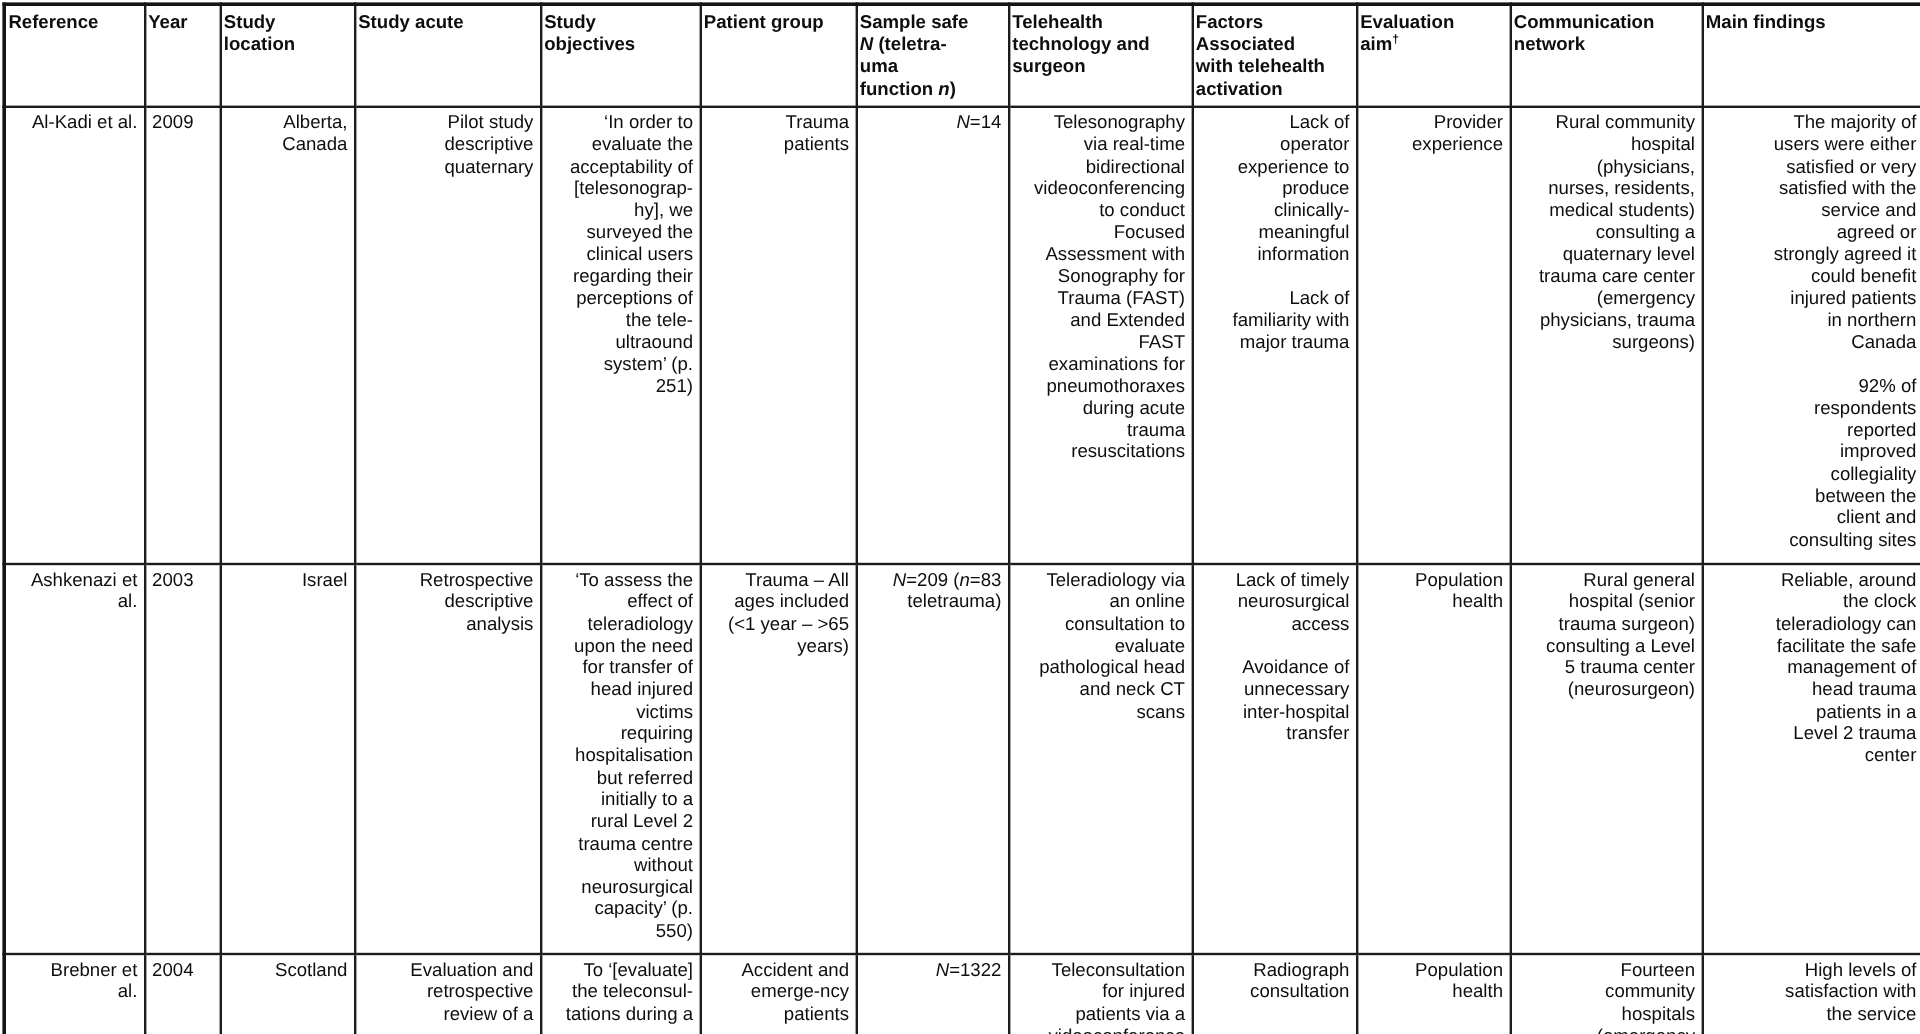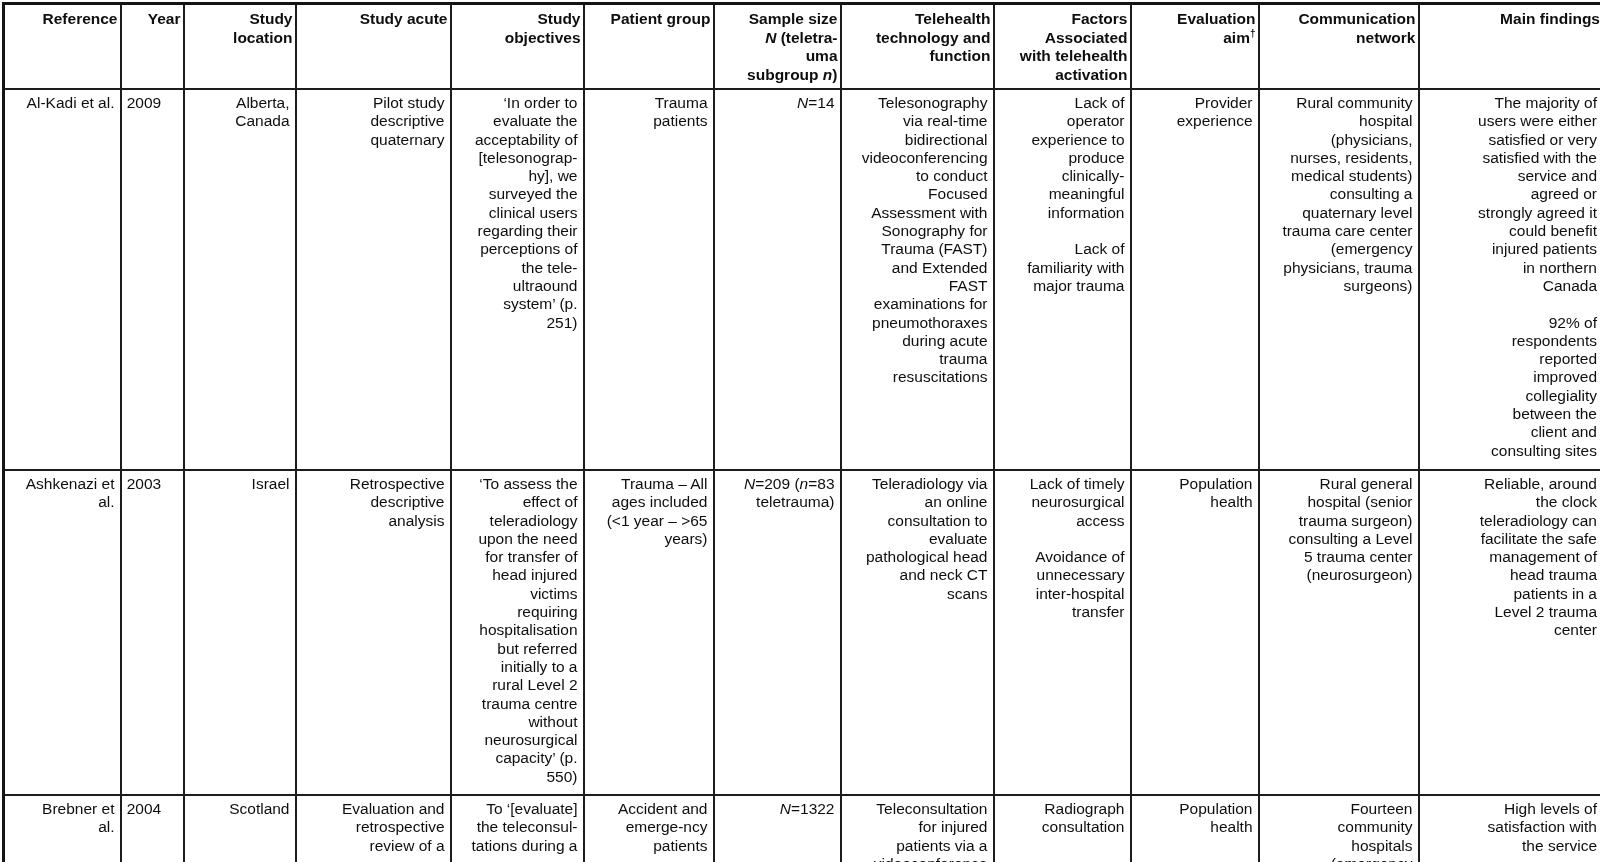--- a/index.html
+++ b/index.html
@@ -20,21 +20,21 @@
     border: 3px solid #141414;
   }
   th, td {
     border: 2px solid #1c1c1c;
     vertical-align: top;
     white-space: pre-line;
     font-size: 15.5px;
   }
   th {
     font-weight: 700;
-    text-align: right;
+    text-align: left;
     padding: 5px 2px 4px 2px;
     line-height: 18.5px;
   }
   td {
     padding: 4px 5px 4px 10px;
     line-height: 18.3px;
     text-align: right;
     overflow: hidden;
   }
   td.center {
@@ -73,27 +73,27 @@
   <thead>
     <tr>
       <th><span>Reference</span></th>
       <th><span>Year</span></th>
       <th><span>Study
 location</span></th>
       <th><span>Study acute</span></th>
       <th><span>Study
 objectives</span></th>
       <th><span>Patient group</span></th>
-      <th><span>Sample size
+      <th><span>Sample safe
 </span><i>N</i><span> (teletra-
 uma
-subgroup </span><i>n</i><span>)</span></th>
+function </span><i>n</i><span>)</span></th>
       <th><span>Telehealth
 technology and
-function</span></th>
+surgeon</span></th>
       <th><span>Factors
 Associated
 with telehealth
 activation</span></th>
       <th><span>Evaluation
 aim</span><sup>†</sup></th>
       <th><span>Communication
 network</span></th>
       <th><span>Main findings</span></th>
     </tr>

